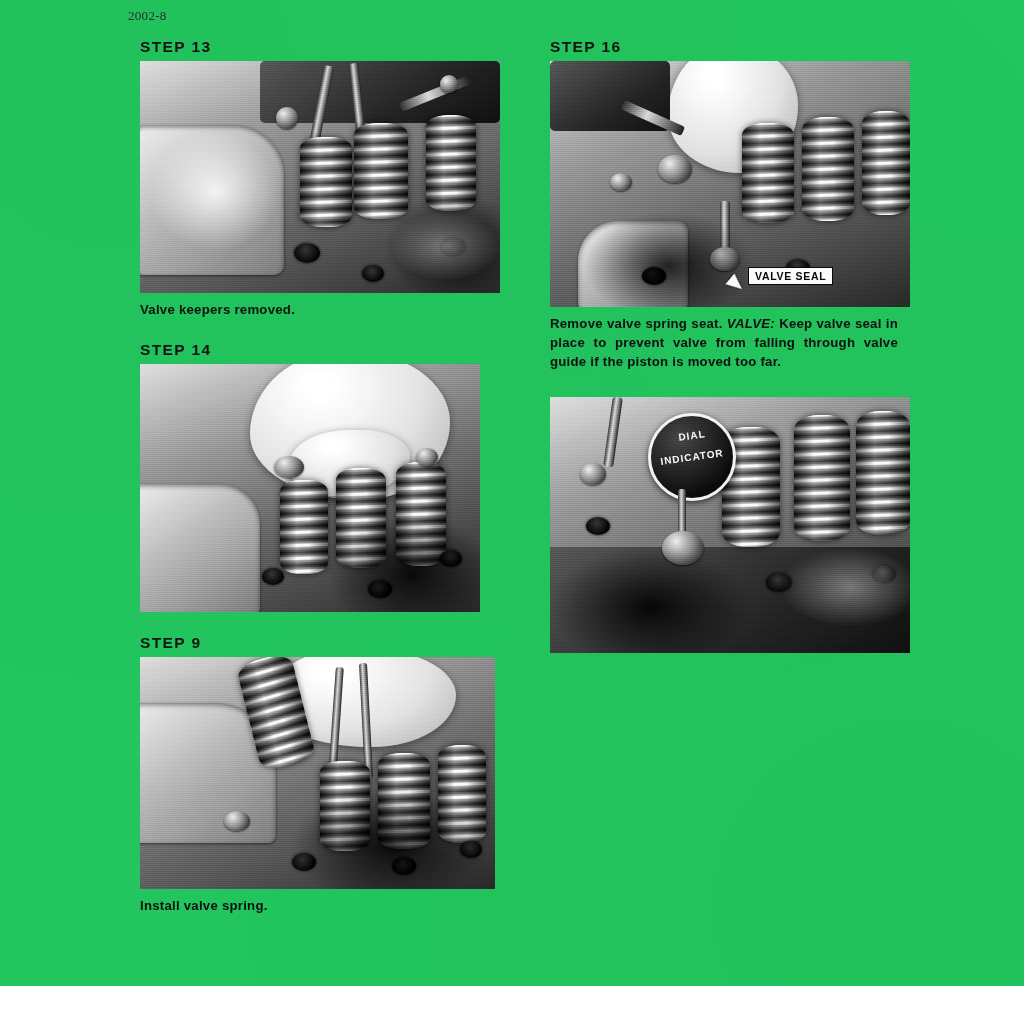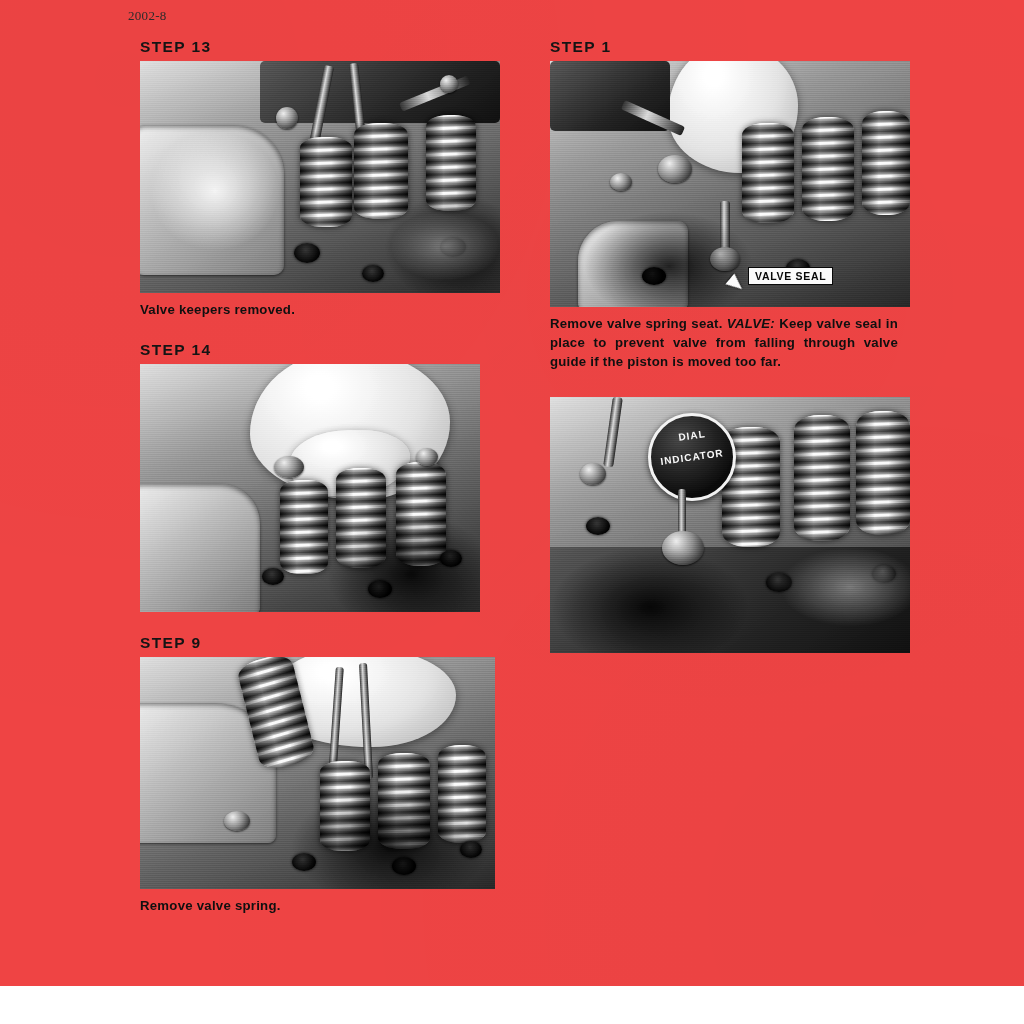--- a/index.html
+++ b/index.html
@@ -11,21 +11,21 @@
     width: 1024px;
     height: 1024px;
     font-family: "Liberation Sans", sans-serif;
     color: #111111;
     overflow: hidden;
   }
   .page {
     position: relative;
     width: 1024px;
     height: 986px;
-    background: #ef4444;
+    background: #22c55e;
   }
   
   .page::before {
     content: "";
     position: absolute;
     inset: 0;
     pointer-events: none;
     background:
       radial-gradient(ellipse at 12% 8%, rgba(0,0,0,0.018), rgba(0,0,0,0) 55%),
       radial-gradient(ellipse at 88% 92%, rgba(0,0,0,0.02), rgba(0,0,0,0) 60%),
@@ -259,29 +259,29 @@
         <div class="spring" style="left:180px;top:104px;width:50px;height:90px;"></div>
         <div class="spring" style="left:238px;top:96px;width:52px;height:96px;"></div>
         <div class="spring" style="left:298px;top:88px;width:48px;height:98px;"></div>
         <div class="bolt" style="left:84px;top:154px;width:26px;height:20px;"></div>
         <div class="hole" style="left:152px;top:196px;width:24px;height:18px;"></div>
         <div class="hole" style="left:252px;top:200px;width:24px;height:18px;"></div>
         <div class="hole" style="left:320px;top:184px;width:22px;height:17px;"></div>
         <div class="shadowpatch" style="left:150px;top:130px;width:200px;height:120px;"></div>
         <div class="grain"></div>
       </div>
-      <div class="caption">Remove valve spring.</div>
+      <div class="caption">Install valve spring.</div>
     </div>
 
   </div>
 
   <div class="col col-right">
 
     <div class="step">
-      <div class="step-title">STEP 1</div>
+      <div class="step-title">STEP 16</div>
       <div class="photo" style="width:360px;height:246px;">
         <div class="headblock"></div>
         <div class="hand" style="left:118px;top:-18px;width:130px;height:130px;"></div>
         <div class="slab" style="left:28px;top:160px;width:110px;height:90px;border-radius:40px 10px 8px 8px;"></div>
         <div class="dark-slab" style="left:0px;top:0px;width:120px;height:70px;"></div>
         <div class="rod" style="left:70px;top:52px;width:66px;height:10px;transform:rotate(24deg);"></div>
         <div class="bolt" style="left:108px;top:94px;width:34px;height:28px;"></div>
         <div class="bolt" style="left:60px;top:112px;width:22px;height:18px;"></div>
         <div class="spring" style="left:192px;top:62px;width:52px;height:100px;"></div>
         <div class="spring" style="left:252px;top:56px;width:52px;height:104px;"></div>

